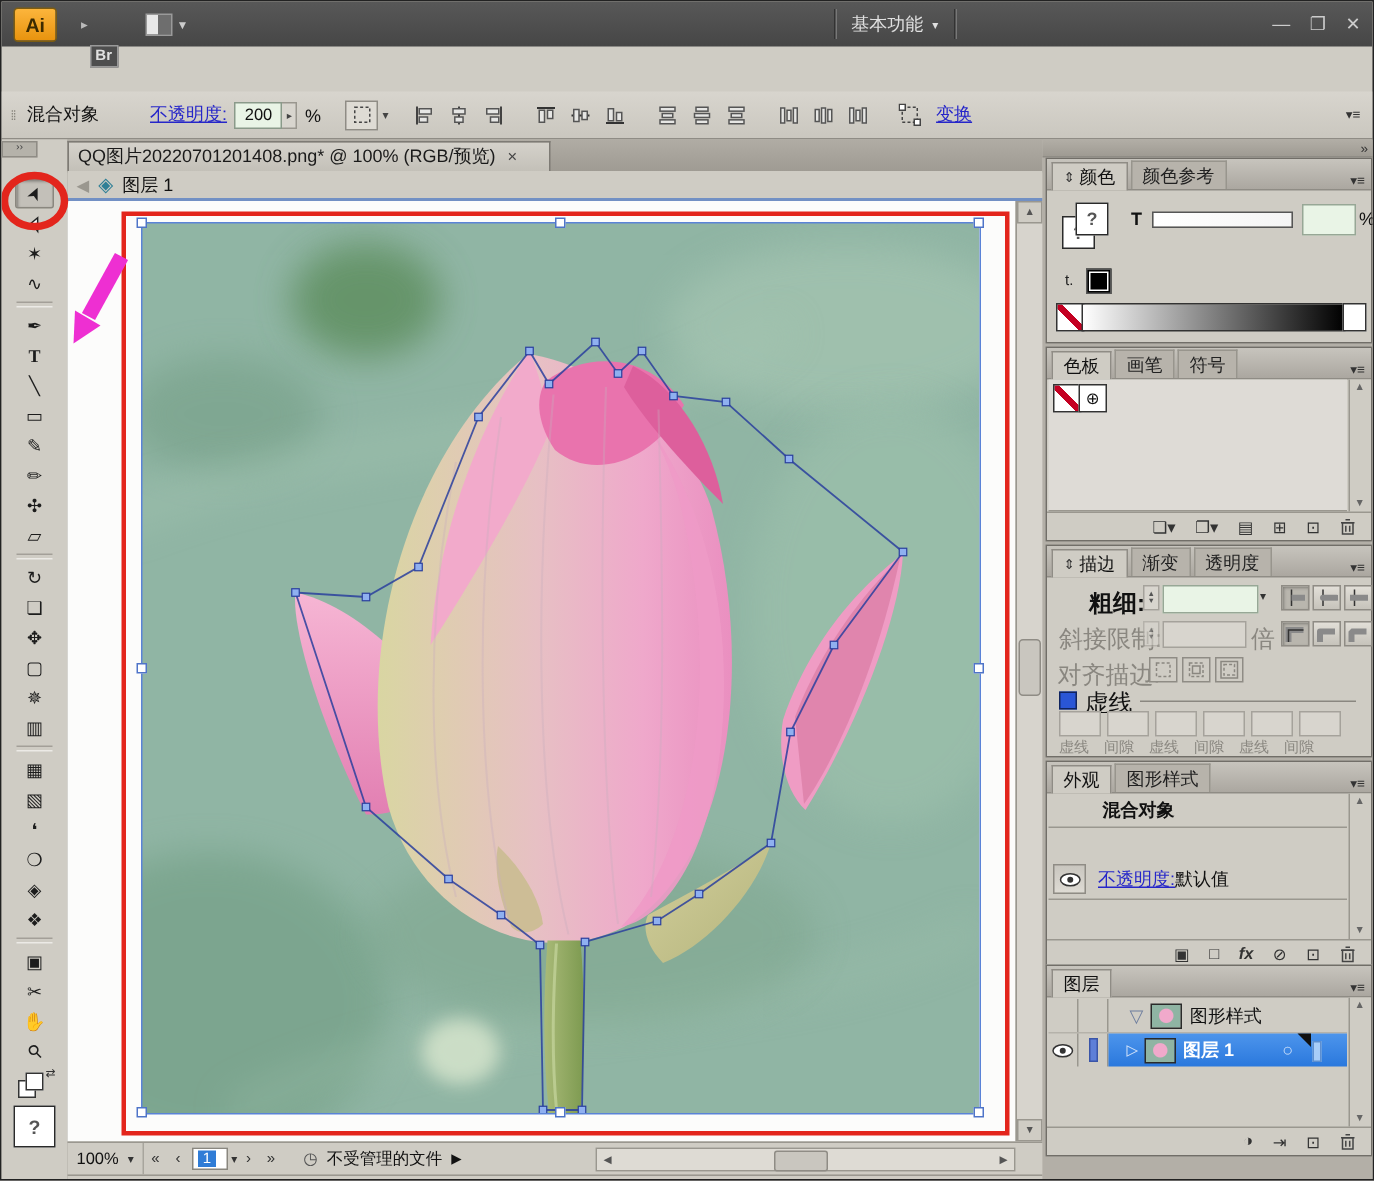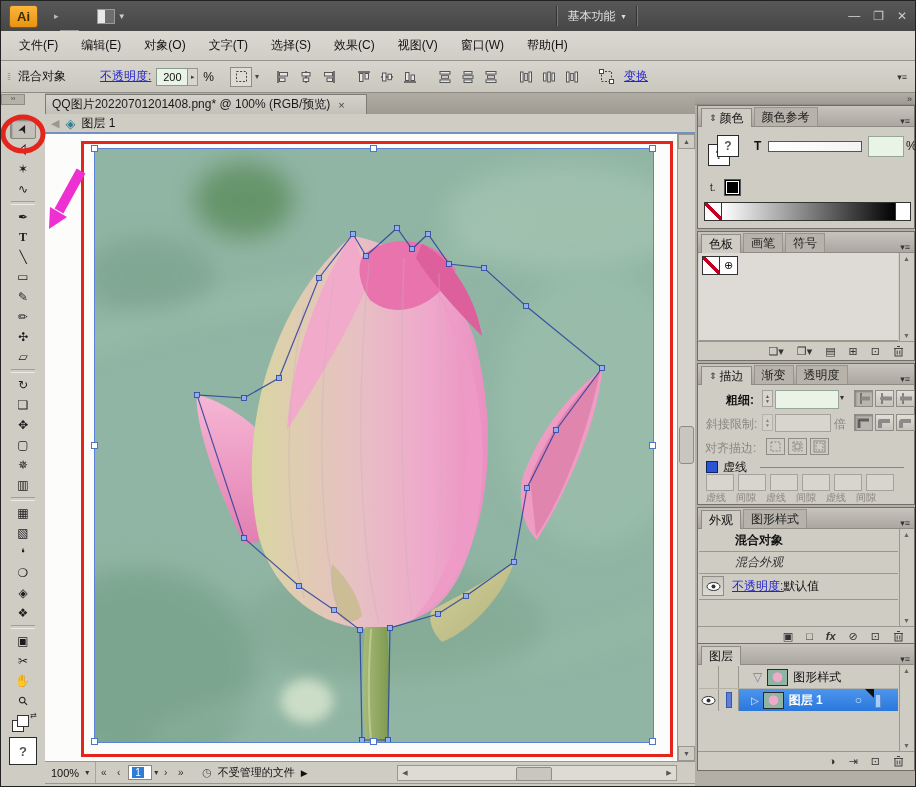--- a/index.html
+++ b/index.html
@@ -114,21 +114,21 @@
   .pmenu{margin-left:auto;margin-right:4px;font-size:9px;color:#333;}
   .slider{height:9px;background:linear-gradient(90deg,#fff,#f4f4f4);border:1px solid #555;}
   .greenbox{background:#e9f4e6;border:1px solid #97a796;}
   .grayfield{background:#d8d5ce;border:1px solid #a5a29b;}
   .spectrum{background:linear-gradient(90deg,#ffffff,#000000);}
   .noneswatch{background:linear-gradient(45deg,transparent 42%,#c40022 42%,#c40022 58%,transparent 58%),#fff;border:1px solid #333;}
   .regswatch{background:#fff;border:1px solid #333;display:flex;align-items:center;justify-content:center;font-size:11px;color:#111;}
   .listarea{background:#dedbd6;border-bottom:1px solid #9a978f;}
   .iconrow{position:absolute;left:0;right:0;bottom:0;height:19px;border-top:1px solid #9a978f;display:flex;
            align-items:center;justify-content:flex-end;gap:13px;padding-right:10px;box-sizing:border-box;color:#333;font-size:11px;}
-  .stlabel{position:absolute;font-size:12px;}
+  .stlabel{position:absolute;font-size:16px;}
   .gray{color:#8a8780;}
   .stepper{display:inline-flex;flex-direction:column;width:11px;height:17px;border:1px solid #a5a29b;background:#d8d5ce;
            font-size:5px;color:#555;align-items:center;justify-content:center;line-height:5px;box-sizing:border-box;}
   .sbtn3{width:19px;height:17px;border:1px solid #8f8c85;background:linear-gradient(#e2dfd8,#c6c3bb);display:flex;
          align-items:center;justify-content:center;box-sizing:border-box;}
   .sbtn3.pressed{background:#b9b6ae;box-shadow:inset 1px 1px 2px rgba(0,0,0,.3);}
   .capic{width:15px;height:13px;}
   .capic .thin{stroke:#333;stroke-width:1;}
   .capic .thick{stroke:#8a8a8a;stroke-width:4;fill:none;}
   .chkbox{width:12px;height:12px;background:#2a56d6;border:1px solid #10245e;box-sizing:border-box;}
@@ -165,31 +165,20 @@
       <span style="font-size:8px">▾</span>
     </div>
     <div class="tbsep"></div>
     <div class="winbtns">
       <span>—</span>
       <span>❐</span>
       <span>✕</span>
     </div>
   </div>
 
-  <div class="abs menubar">
-    <span class="menuitem">文件(F)</span>
-    <span class="menuitem">编辑(E)</span>
-    <span class="menuitem">对象(O)</span>
-    <span class="menuitem">文字(T)</span>
-    <span class="menuitem">选择(S)</span>
-    <span class="menuitem">效果(C)</span>
-    <span class="menuitem">视图(V)</span>
-    <span class="menuitem">窗口(W)</span>
-    <span class="menuitem">帮助(H)</span>
-  </div>
 
   <div class="abs controlbar">
     <span class="grip">⁞⁞</span>
     <span style="margin-right:34px">混合对象</span>
     <span class="bluelink">不透明度:</span>
     <span class="numfield">200</span>
     <span class="spinbtn">▸</span>
     <span style="margin-left:5px">%</span>
     <span class="stychip">
       <svg width="13" height="13">
@@ -723,23 +712,20 @@
             <span>外观</span>
           </div>
         <div class="ptab inactive">
             <span>图形样式</span>
           </div>
         <span class="pmenu">▾≡</span>
       </div>
       <div class="approw" style="top:21px;height:22px">
         <span style="font-weight:bold;margin-left:36px">混合对象</span>
       </div>
-      <div class="approw" style="top:43px;height:22px">
-        <span style="font-style:italic;margin-left:36px;color:#333">混合外观</span>
-      </div>
       <div class="approw" style="top:65px;height:26px">
         <span class="eyebox">
           <svg width="15" height="11">
               <ellipse cx="7.5" cy="5.5" rx="6.5" ry="4" fill="#fff" stroke="#333"></ellipse>
               <circle cx="7.5" cy="5.5" r="2" fill="#333"></circle>
             </svg>
         </span>
         <span class="bluelink">不透明度:</span>
         <span>默认值</span>
       </div>

